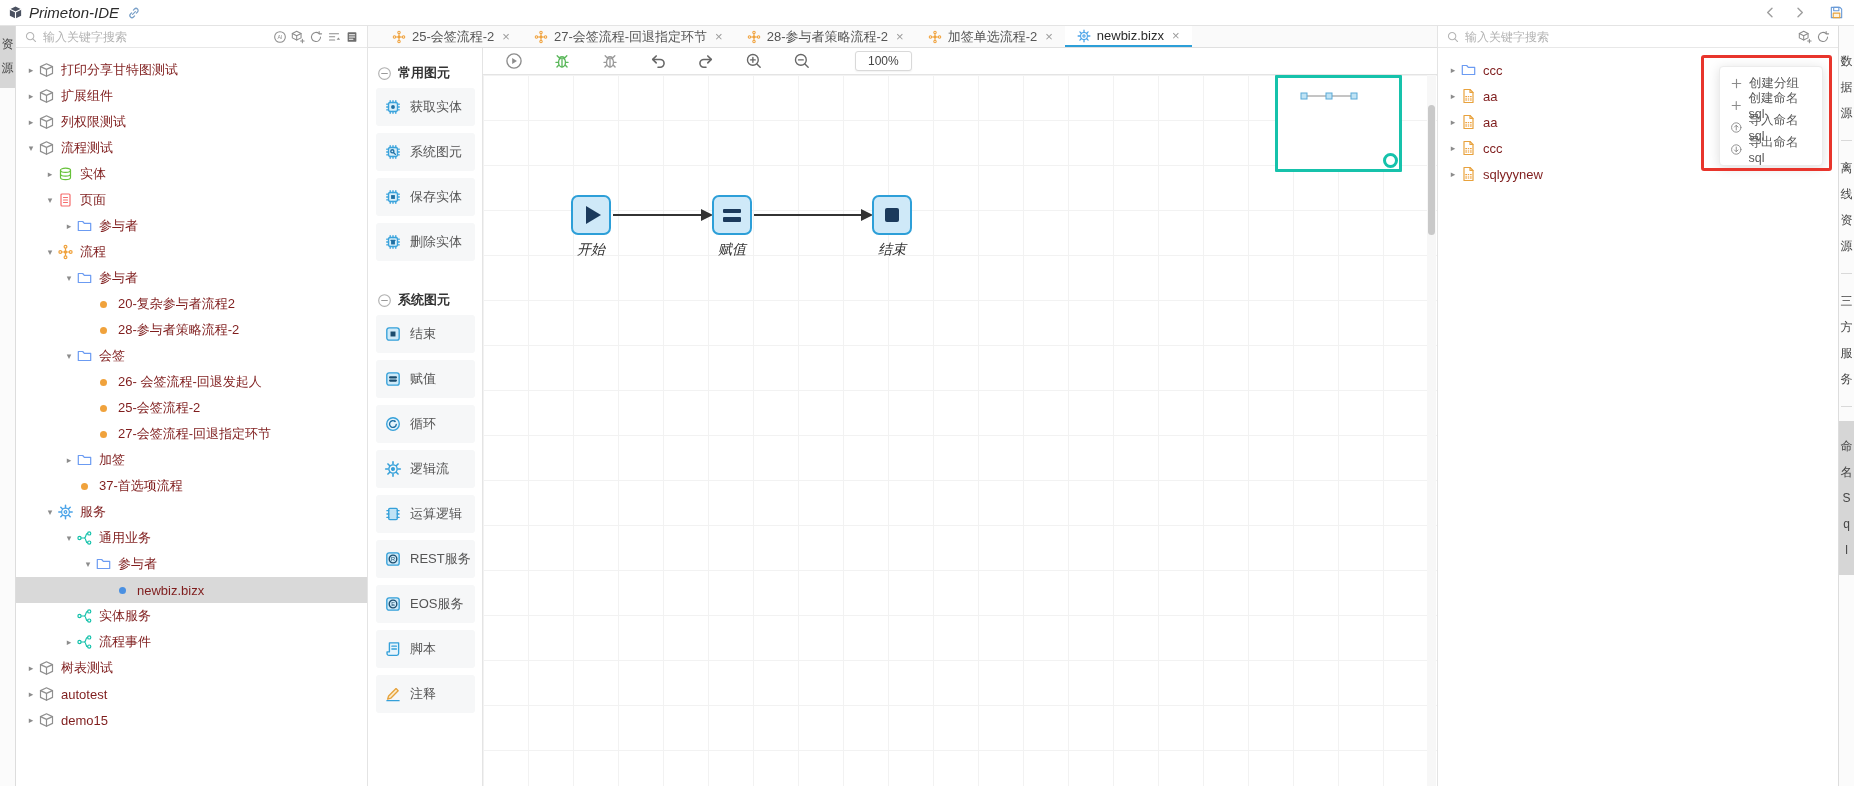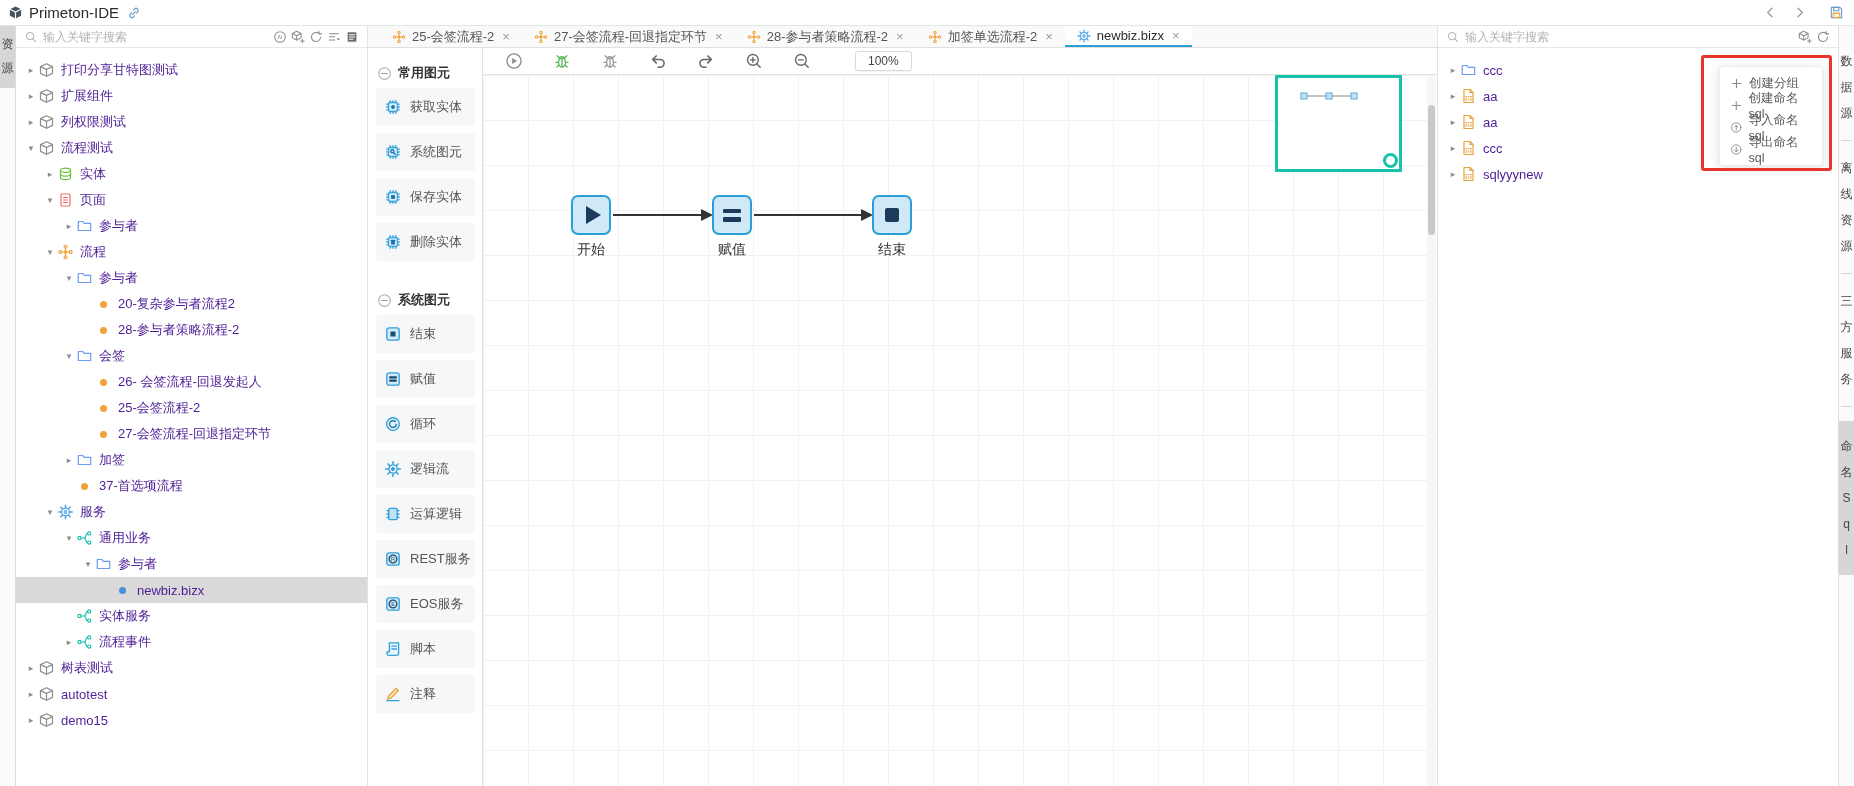--- a/index.html
+++ b/index.html
@@ -4,21 +4,21 @@
 <style>
   * { margin:0; padding:0; box-sizing:border-box; }
   html,body { width:1854px; height:786px; overflow:hidden; background:#fff;
     font-family:"Liberation Sans","DejaVu Sans",sans-serif; font-size:13px; color:#333; }
   .app { position:relative; width:1854px; height:786px; }
 
   
   .titlebar { position:absolute; left:0; top:0; width:100%; height:26px; background:#fff;
     border-bottom:1px solid #e4e4e4; display:flex; align-items:center; padding:0 6px; }
   .titlebar .logo { width:15px; height:15px; margin:0 6px 0 2px; }
-  .titlebar .apptitle { font-size:15px; color:#2b2b2b; }
+  .titlebar .apptitle { font-size:15px; color:#2b2b2b;font-style:italic; }
   .titlebar .linkic { width:14px; height:14px; margin-left:8px; }
   .titlebar .tright { margin-left:auto; display:flex; align-items:center; gap:14px; padding-right:4px; }
   .titlebar .tright .ic { width:15px; height:15px; }
 
   
   .main { position:absolute; left:0; top:26px; width:1854px; height:760px; display:flex; }
   .strip { width:16px; background:#fbfbfb; flex:0 0 16px; font-size:12px; color:#444; }
   .strip-l { border-right:1px solid #ddd; }
   .strip-r { border-left:1px solid #ddd; }
   .strip .block { display:flex; flex-direction:column; align-items:center; }
@@ -33,21 +33,21 @@
     padding:0 8px; border-bottom:1px solid #e8e8e8; }
   .searchrow input { flex:1; border:none; outline:none; font-size:12px; color:#333; min-width:30px; background:transparent; }
   .searchrow input::placeholder { color:#b3b3b3; }
   .searchrow .ic { width:14px; height:14px; flex:0 0 auto; }
   .tree { flex:1; overflow:hidden; padding-top:9px; }
   .trow { height:26px; display:flex; align-items:center; cursor:default; white-space:nowrap; }
   .trow.sel { background:#d9d9d9; }
   .trow .arr { width:14px; flex:0 0 14px; text-align:center; font-size:9px; color:#8c8c8c; }
   .trow .ticon { width:17px; height:16px; margin-right:6px; flex:0 0 17px; display:flex; align-items:center; justify-content:center; }
   .trow .ticon .ic { width:16px; height:16px; }
-  .trow .tlabel { font-size:13px; color:#4c1d95; }
+  .trow .tlabel { font-size:13px; color:#7f1d1d; }
   .dot { width:7px; height:7px; border-radius:50%; display:inline-block; }
 
   
   .center { flex:1; display:flex; flex-direction:column; min-width:0; }
   .tabbar { height:22px; flex:0 0 22px; background:#fafafa; border-bottom:1px solid #e0e0e0;
     display:flex; align-items:stretch; padding-left:12px; }
   .tab { display:flex; align-items:center; gap:6px; padding:0 12px; font-size:13px; color:#555; cursor:default; }
   .tab .ic { width:14px; height:14px; }
   .tab .close { color:#9b9b9b; font-size:13px; margin-left:2px; }
   .tab.active { background:#fff; color:#2b2b2b; border-bottom:2px solid #2d9fd8; }
@@ -70,21 +70,21 @@
     display:flex; align-items:center; padding-left:22px; gap:30px; }
   .canvas-toolbar .ic { width:18px; height:18px; }
   .zoombtn { border:1px solid #d9d9d9; background:#fff; border-radius:3px; padding:2px 12px;
     font-size:12px; color:#444; margin-left:14px; box-shadow:0 1px 2px rgba(0,0,0,.06); }
   .gridarea { position:relative; flex:1; background:#fff;
     background-image:linear-gradient(#f2f2f2 1px, transparent 1px),
                      linear-gradient(90deg,#f2f2f2 1px, transparent 1px);
     background-size:45px 45px; overflow:hidden; }
   .flownode { position:absolute; width:40px; height:40px; background:#cfe9f8; border:2px solid #2d9fd8;
     border-radius:7px; display:flex; align-items:center; justify-content:center; }
-  .nodelabel { position:absolute; width:80px; text-align:center; font-size:14px; color:#333; }
+  .nodelabel { position:absolute; width:80px; text-align:center; font-size:14px; color:#333;font-style:italic; }
   .glyph-start { width:0; height:0; border-left:15px solid #1b3a5c; border-top:9px solid transparent; border-bottom:9px solid transparent; margin-left:4px; }
   .glyph-assign { display:flex; flex-direction:column; gap:4px; }
   .glyph-assign i { display:block; width:18px; height:4.5px; background:#1b3a5c; border-radius:1px; }
   .glyph-end { width:14px; height:14px; background:#1b3a5c; border-radius:2px; }
   .edges { position:absolute; left:0; top:0; pointer-events:none; }
 
   .minimap { position:absolute; left:792px; top:0px; width:127px; height:97px; background:#fff;
     border:3px solid #16c2ab; border-radius:1px; }
   .minimap .handle { position:absolute; right:1px; bottom:1px; width:15px; height:15px;
     border:3px solid #16c2ab; border-radius:50%; background:#fff; }

